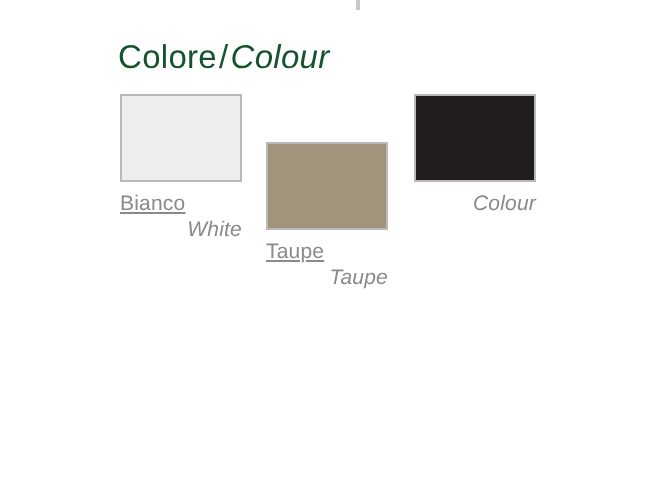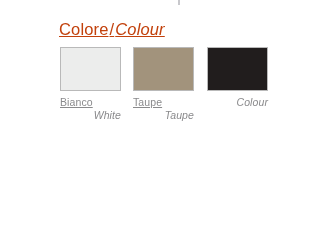--- a/index.html
+++ b/index.html
@@ -64,21 +64,21 @@
     width: 208px;
     height: 90px;
   }
 
   .swatch-item {
     position: absolute;
     top: 0;
     width: 61px;
   }
   .swatch-item.pos-0 { left: 0px; }
-  .swatch-item.pos-1 { left: 73px; }
+  .swatch-item.pos-1 { left: 73px; margin-top: 24px; }
   .swatch-item.pos-2 { left: 147px; }
 
   .swatch-chip {
     width: 61px;
     height: 44px;
     box-sizing: border-box;
     border: 1px solid #b9b9b9;
   }
 
   .swatch-names {
@@ -101,21 +101,21 @@
     text-align: right;
   }
 </style>
 </head>
 <body style="background: rgb(255, 255, 255);">
 
 <div id="panel" style="background: rgb(255, 255, 255);">
 
   <div id="crop-artifact"></div>
 
-  <div id="section-title" style="color: #c2410c; text-decoration: underline;">
+  <div id="section-title" style="color: #14532d;">
     <span class="it">Colore</span><span class="sep">/</span><span class="en">Colour</span>
   </div>
 
   <div id="swatch-row">
 
     <div class="swatch-item pos-0">
       <div class="swatch-chip" style="background:#ecedec;border:1px solid #b9b9b9;"></div>
       <div class="swatch-names">
         <span class="name-it">Bianco</span>
         <span class="name-en">White</span>

